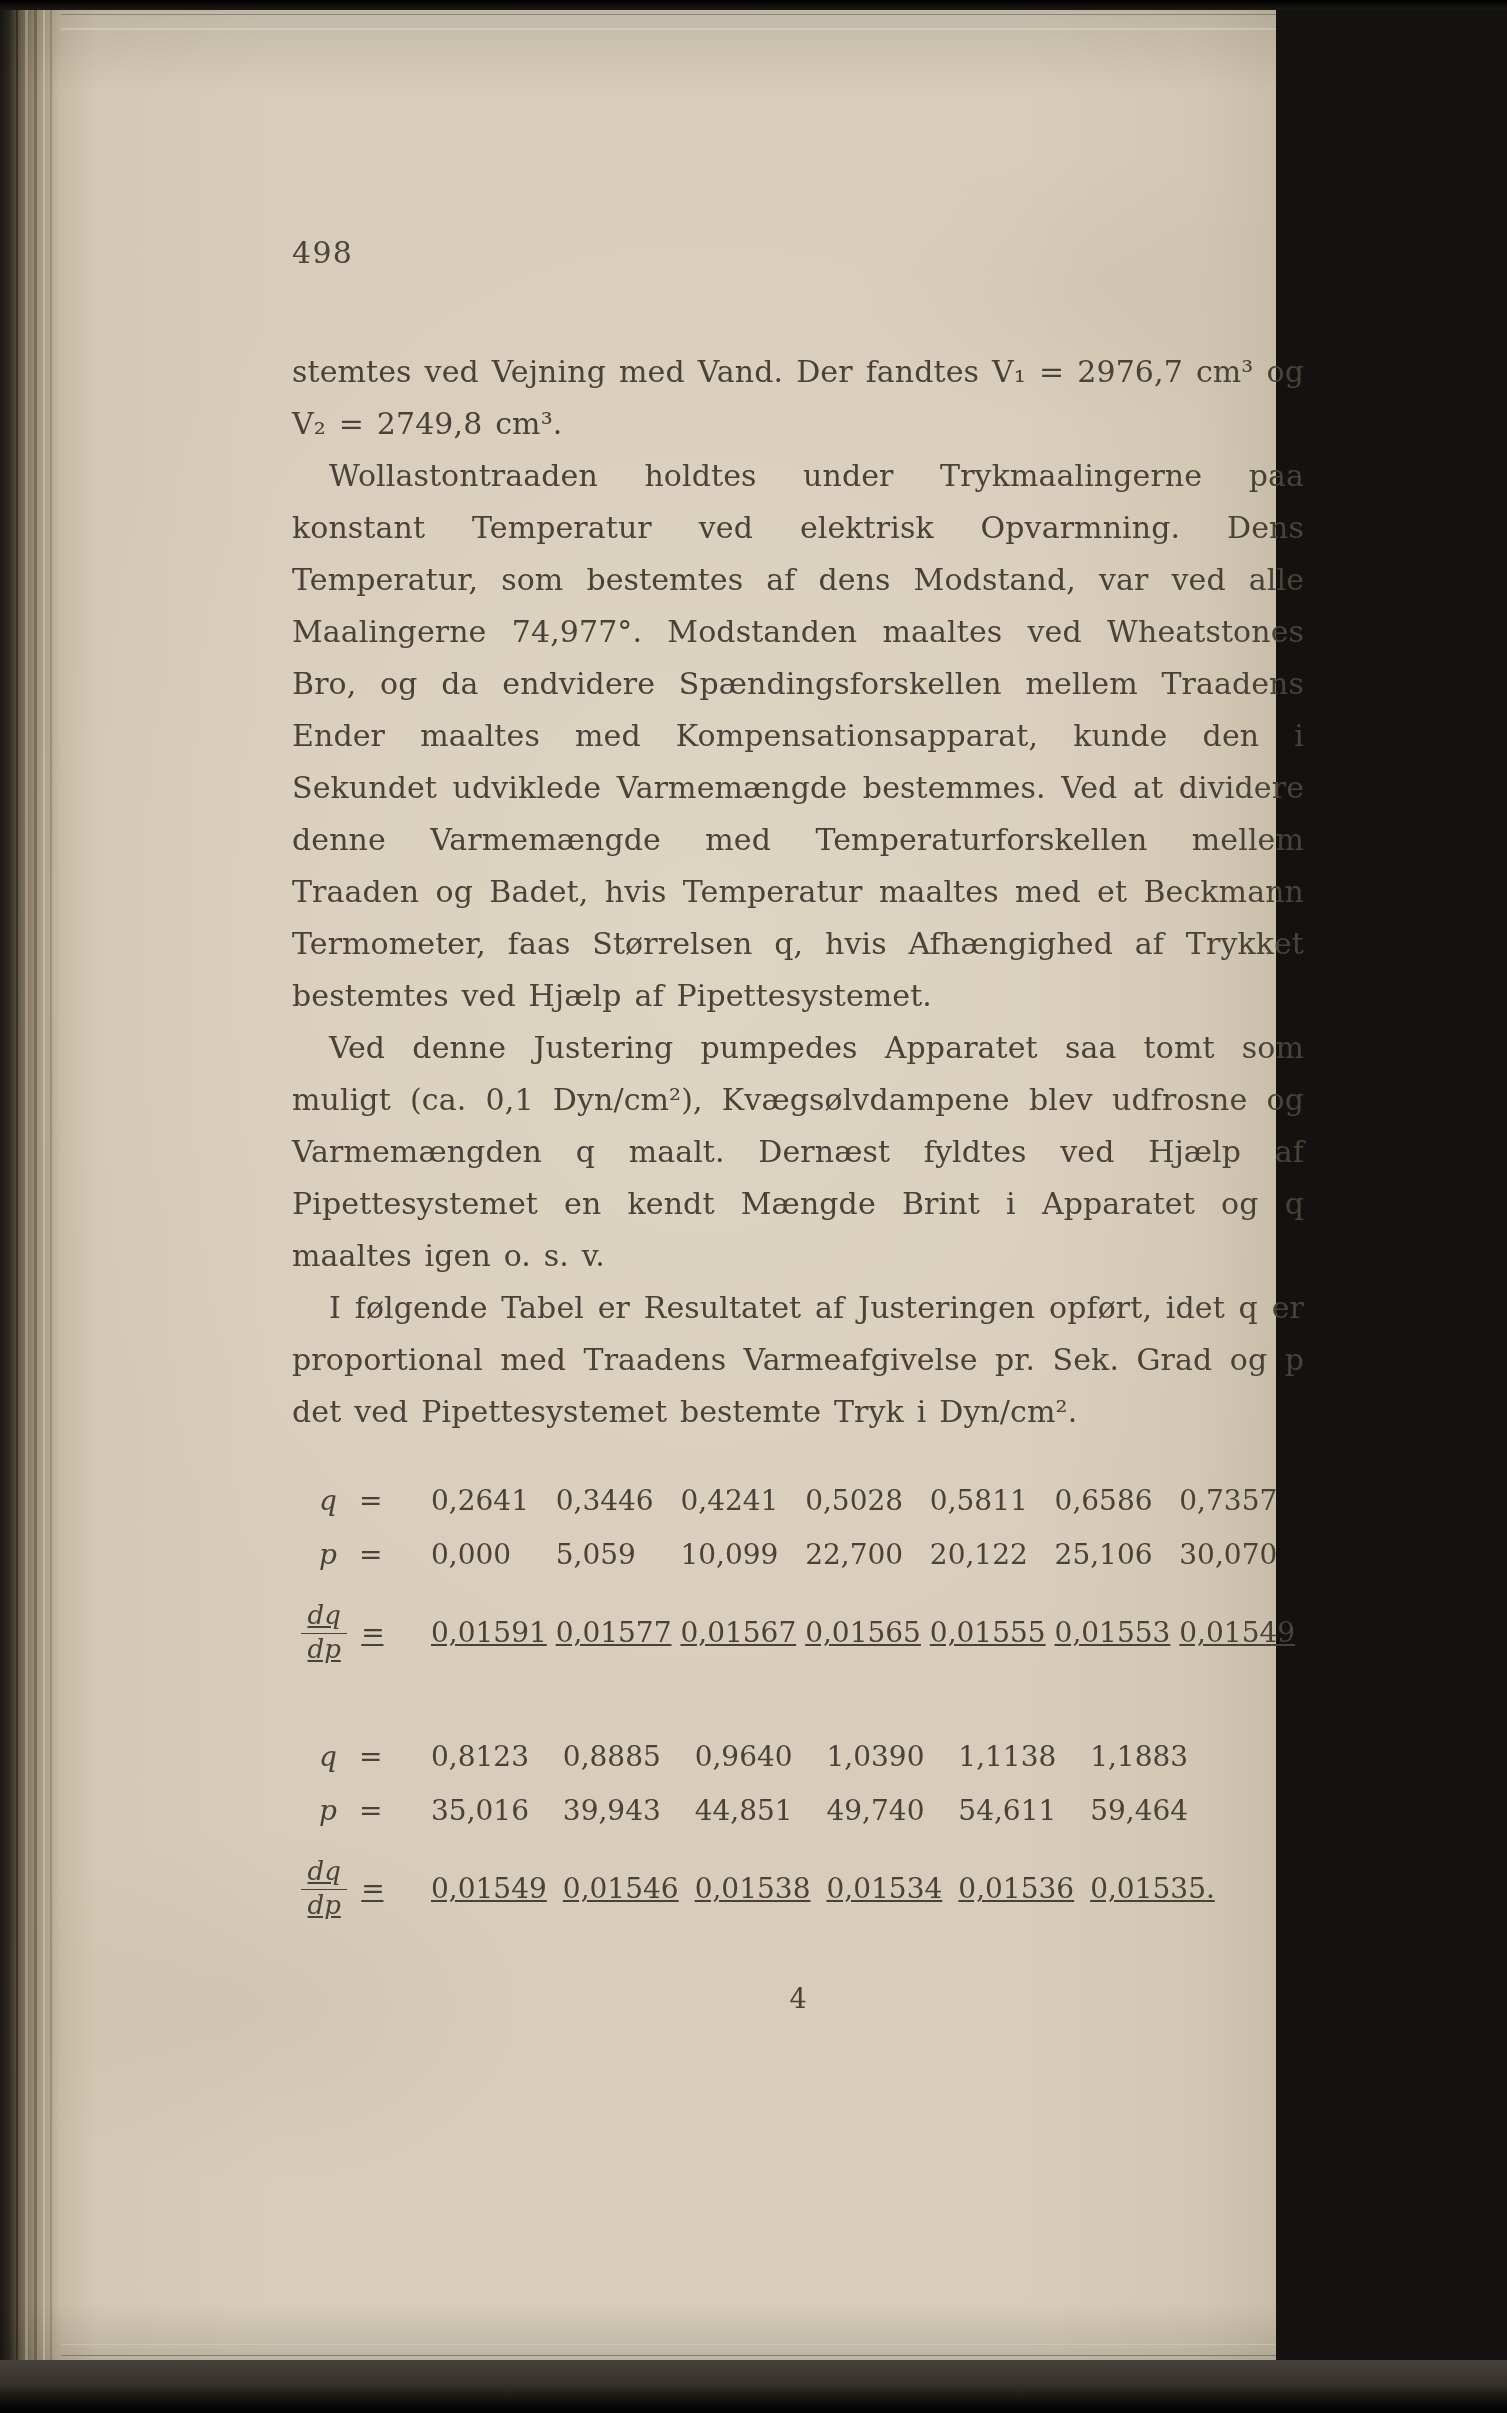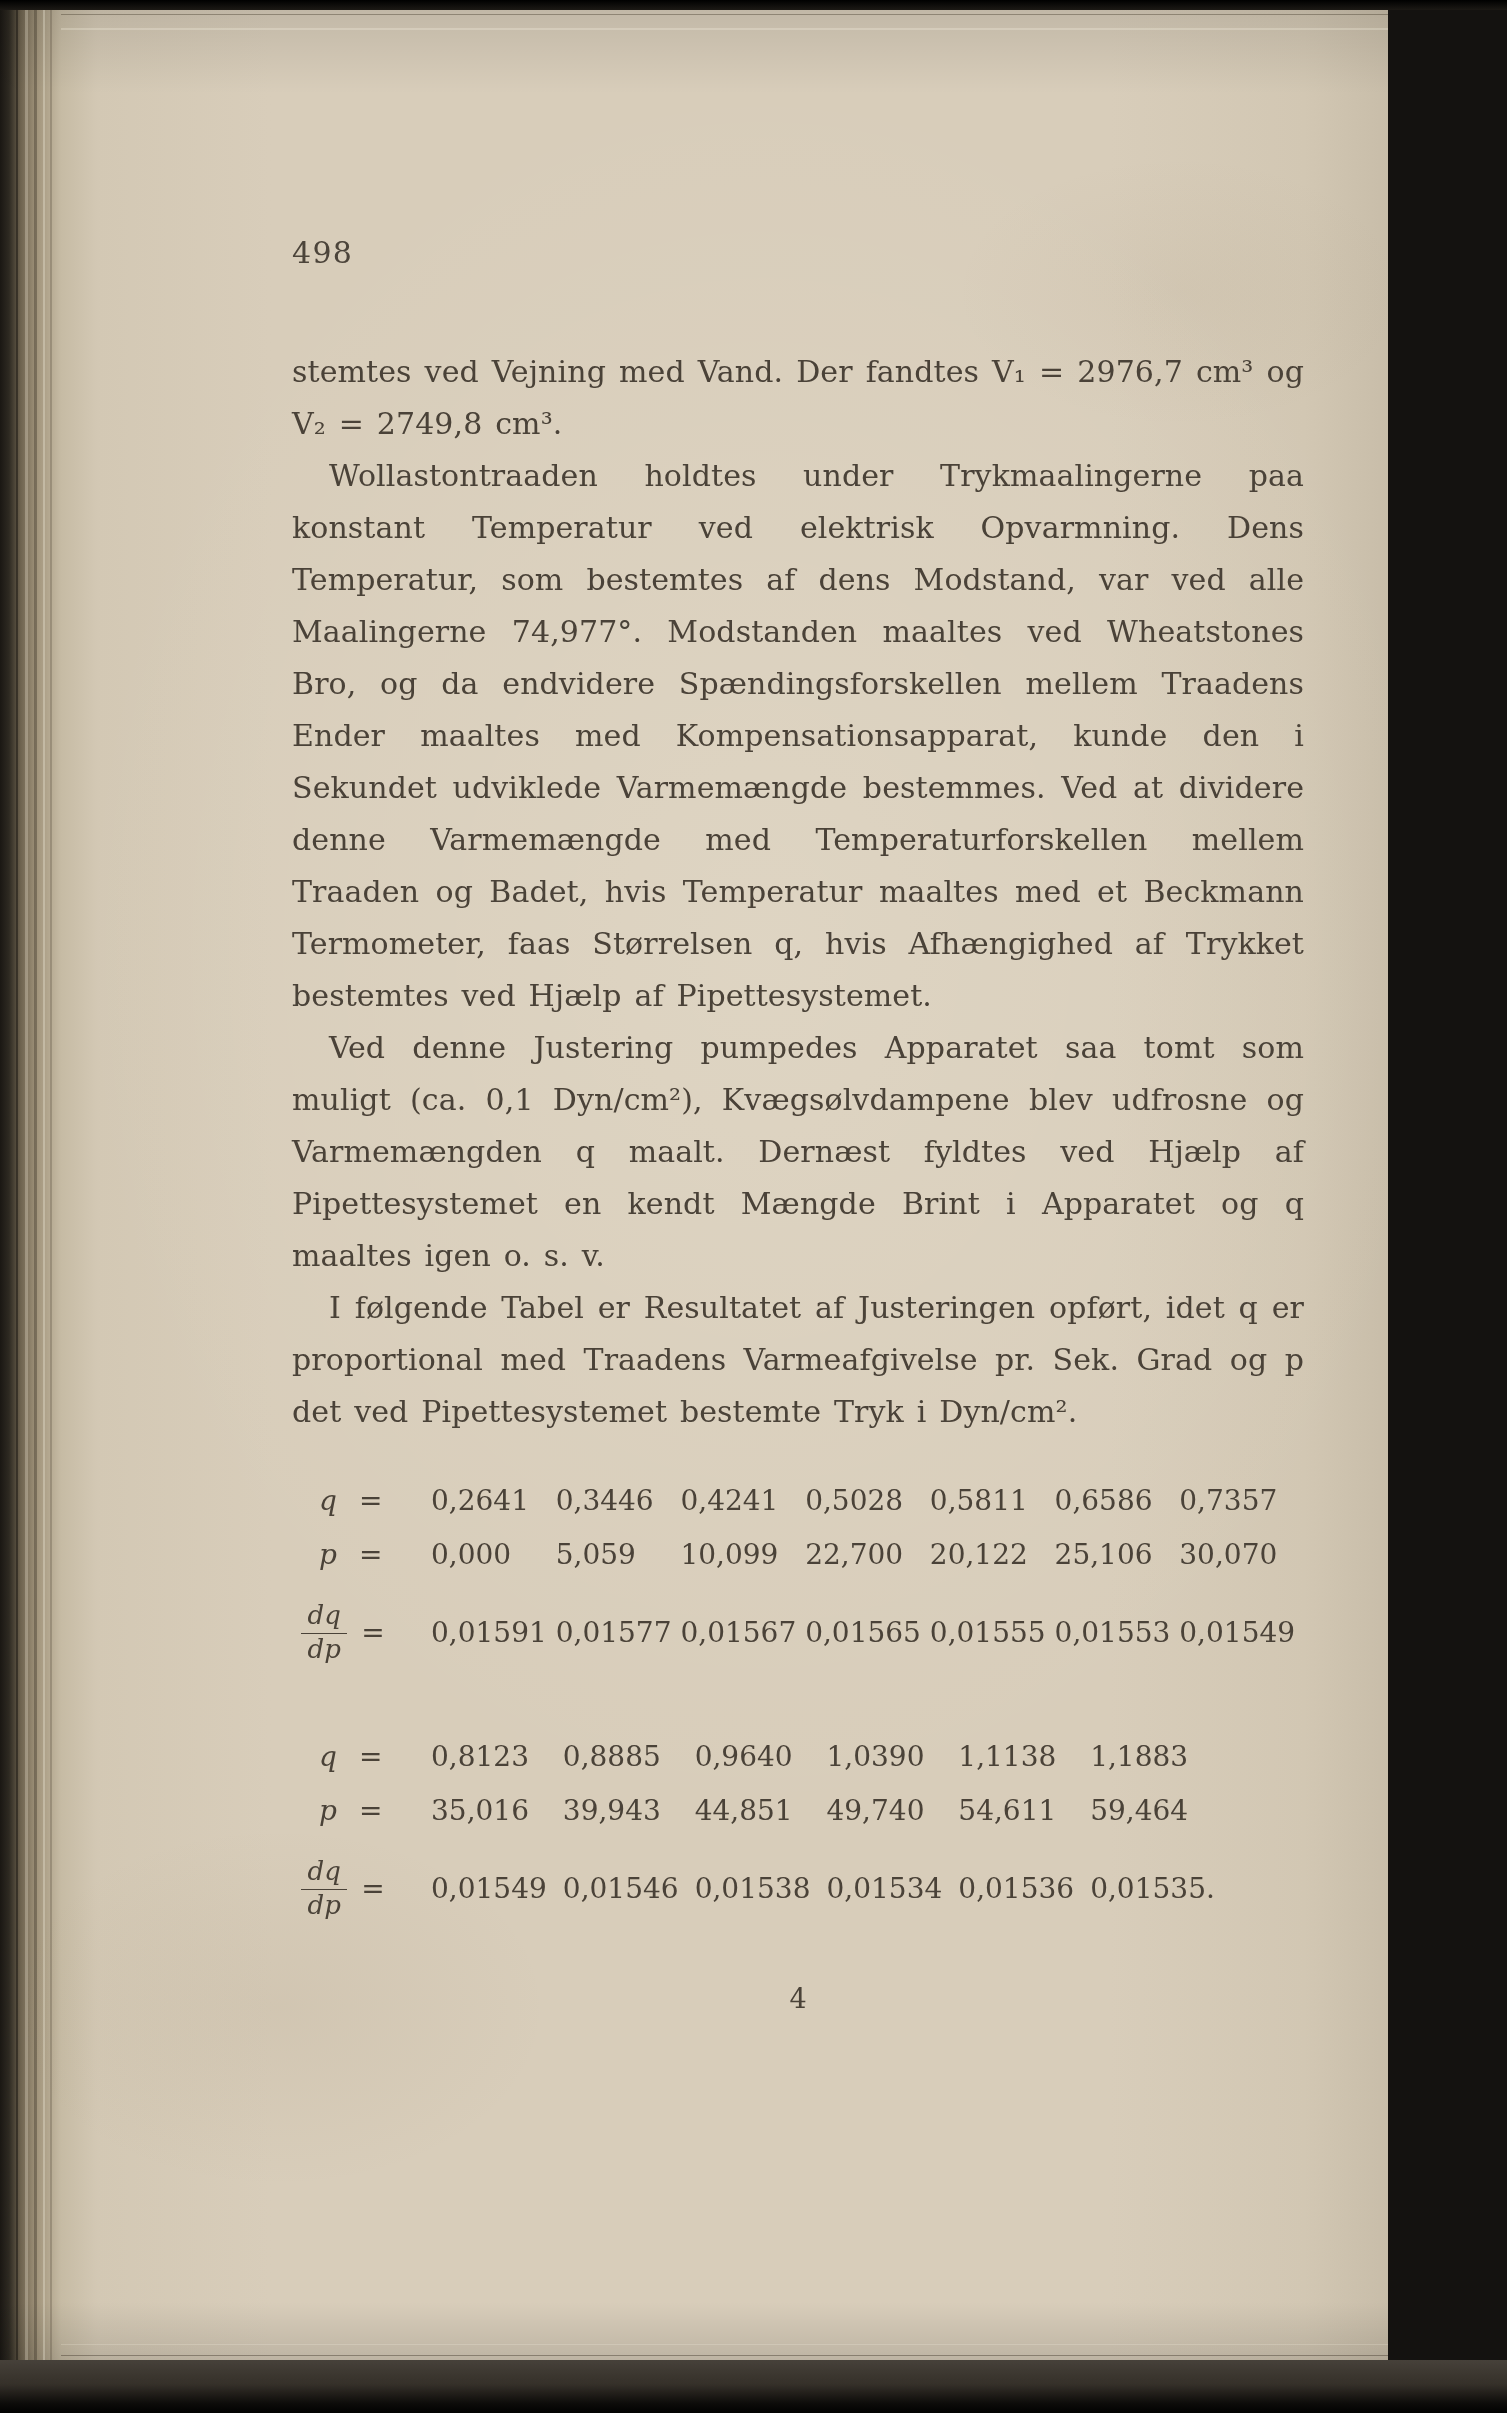--- a/index.html
+++ b/index.html
@@ -5,21 +5,21 @@
   html,body { margin:0; padding:0; }
   body {
     width:1508px; height:2413px;
     position:relative; overflow:hidden;
     background:#141210;
     font-family:"DejaVu Serif","Liberation Serif",serif;
     color:#4a4238;
   }
   
   .paper {
-    position:absolute; left:0; top:10.3px; width:1388px; height:2350px;
+    position:absolute; left:0; top:10.3px; width:1276px; height:2350px;
     background:
       radial-gradient(ellipse 968px 1226px at 55% 40%, rgba(255,252,240,0.16), rgba(0,0,0,0) 72%),
       radial-gradient(ellipse 323px 194px at 85% 12%, rgba(130,110,80,0.06), rgba(0,0,0,0) 70%),
       radial-gradient(ellipse 387px 258px at 20% 85%, rgba(120,100,70,0.07), rgba(0,0,0,0) 70%),
       linear-gradient(180deg, rgba(0,0,0,0.10) 0px, rgba(0,0,0,0) 84px),
       linear-gradient(0deg,  rgba(0,0,0,0.12) 0px, rgba(0,0,0,0) 58px),
       linear-gradient(90deg,
         #1a1713 0px, #2e2a22 9px, #6e634f 20.7px, #a2957c 37px,
         #c6bba4 61px, #d3c8b4 97px, #d8cdba 271px, #d8cdba 80%,
         #d2c7b3 94%, #c8bda9 100%);
@@ -68,21 +68,21 @@
     word-spacing:3.2px; letter-spacing:0.1px;
     color:#4a4238;
   }
   .bodytext p.indent { text-indent:37px; }
 
   
   .tbl { margin-top:35px; font-size:28px; color:#4a4238; }
   .tbl .row { display:grid; align-items:center; height:54px; }
   .r7 { grid-template-columns:139px repeat(7, 1fr); }
   .r6 { grid-template-columns:139px repeat(6, 1fr); width:930px; }
-  .frac-row { height:103px !important; }
+  .frac-row { height:103px !important;text-decoration:underline; }
   .lbl { display:flex; align-items:baseline; gap:22px; font-style:italic; padding-left:27px; }
   .frac-row .lbl { align-items:center; padding-left:9px; gap:14px; }
   .eq { font-style:normal; letter-spacing:-1.3px; }
   .cell { white-space:nowrap; }
   .frac { display:inline-flex; flex-direction:column; align-items:center;
           font-style:italic; font-size:26px; line-height:1.12; }
   .frac .num { border-bottom:1.9px solid #4a4238; padding:0 6.5px 2.6px; }
   .frac .den { padding-top:1.3px; }
   .tbl2 { margin-top:45px; }
 

